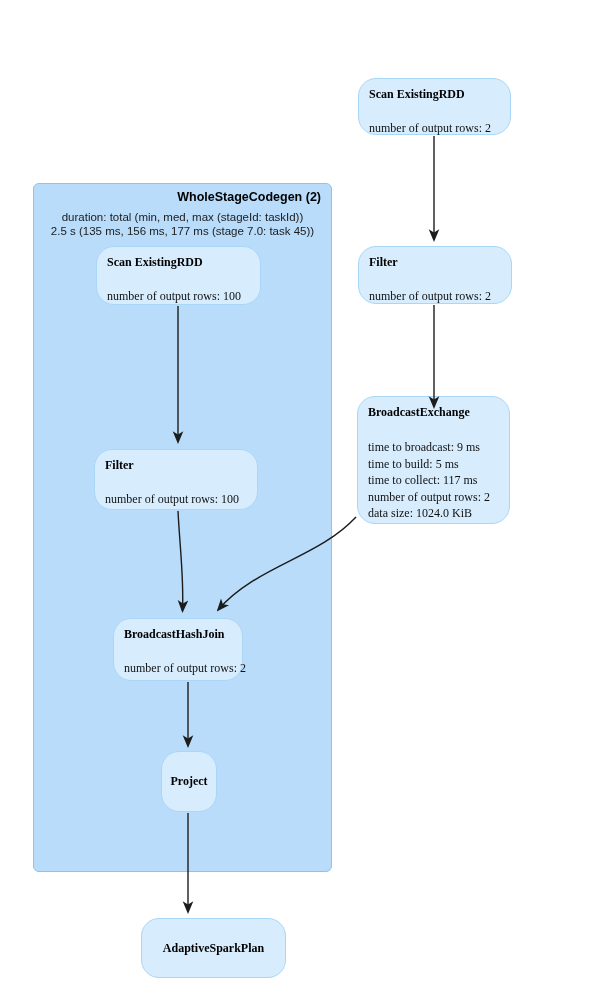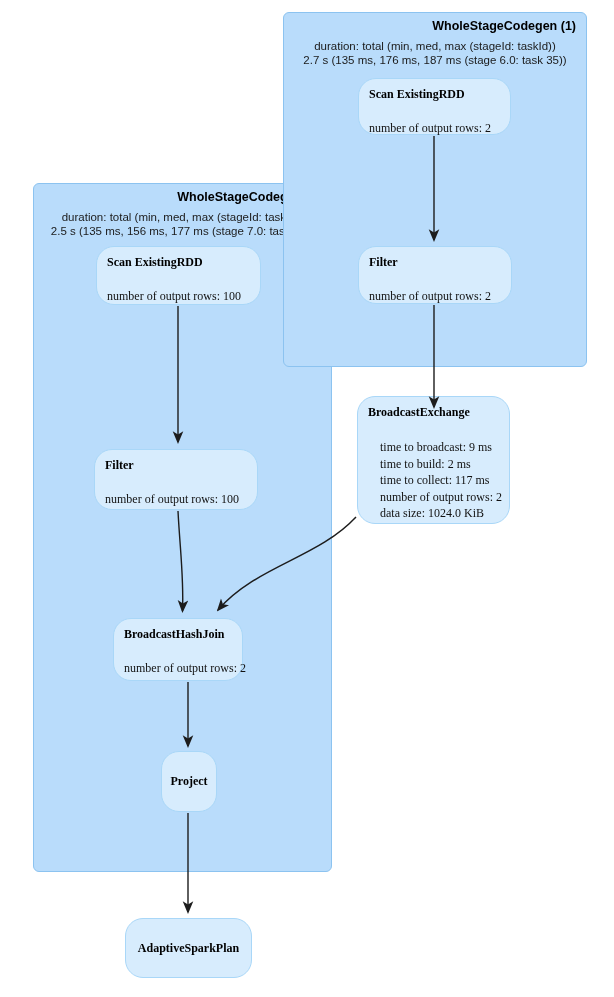--- a/index.html
+++ b/index.html
@@ -32,59 +32,55 @@
     position:absolute;box-sizing:border-box;
     background:var(--node-fill);
     border:1px solid var(--node-border);
     border-radius:18px;
     padding:8px 10px;font-size:12px;line-height:15px;
     white-space:nowrap;
     font-family:Liberation Serif, serif;
   }
   .node .title{font-weight:bold;font-size:12px;color:#000;}
   .node .metric{margin-top:19px;line-height:15px;}
-  .node .metric-list{margin-top:19px;margin-left:12px;}
+  .node .metric-list{margin-top:19px;}
   .node .metric-list div{line-height:16.5px;}
   .node.label-only{display:flex;align-items:center;justify-content:center;padding:16px;}
   #edge-layer{
     position:absolute;left:0;top:0;width:614px;height:997px;
     pointer-events:none;
   }
   #edge-layer path.edge{fill:none;stroke:var(--edge-color);stroke-width:1.4px;}
 </style>
 </head>
 <body>
 
 <div id="stage">
 
   <div class="cluster" style="left:33px;top:183px;width:299px;height:689px;">
     <div class="cluster-title">WholeStageCodegen (2)</div>
     <div class="cluster-duration"><span>duration: total (min, med, max (stageId: taskId))</span><br><span>2.5 s (135 ms, 156 ms, 177 ms (stage 7.0: task 45))</span></div>
   </div>
 
-  <div class="cluster" style="left:283px;top:12px;width:304px;height:355px;">
-    <div class="cluster-title">WholeStageCodegen (1)</div>
-    <div class="cluster-duration"><span>duration: total (min, med, max (stageId: taskId))</span><br><span>2.7 s (135 ms, 176 ms, 187 ms (stage 6.0: task 35))</span></div>
-  </div>
 
   <div class="node" style="left:358px;top:78px;width:153px;height:57px;">
     <div class="title">Scan ExistingRDD</div>
     <div class="metric">number of output rows: 2</div>
   </div>
 
   <div class="node" style="left:358px;top:246px;width:154px;height:58px;">
     <div class="title">Filter</div>
     <div class="metric">number of output rows: 2</div>
   </div>
 
   <div class="node" style="left:357px;top:396px;width:153px;height:128px;">
     <div class="title">BroadcastExchange</div>
     <div class="metric-list">
       <div>time to broadcast: 9 ms</div>
-      <div>time to build: 2 ms</div>
+      <div>time to build: 5 ms</div>
       <div>time to collect: 117 ms</div>
       <div>number of output rows: 2</div>
       <div>data size: 1024.0 KiB</div>
     </div>
   </div>
 
   <div class="node" style="left:96px;top:246px;width:165px;height:59px;">
     <div class="title">Scan ExistingRDD</div>
     <div class="metric">number of output rows: 100</div>
   </div>
@@ -96,21 +92,21 @@
 
   <div class="node" style="left:113px;top:618px;width:130px;height:63px;">
     <div class="title">BroadcastHashJoin</div>
     <div class="metric">number of output rows: 2</div>
   </div>
 
   <div class="node label-only" style="left:161px;top:751px;width:56px;height:61px;">
     <div class="title">Project</div>
   </div>
 
-  <div class="node label-only" style="left:125px;top:918px;width:127px;height:60px;align-items:center;">
+  <div class="node label-only" style="left:141px;top:918px;width:145px;height:60px;align-items:center;">
     <div class="title">AdaptiveSparkPlan</div>
   </div>
 
   <svg id="edge-layer" viewBox="0 0 614 997" xmlns="http://www.w3.org/2000/svg">
     <defs>
       <marker id="arrow" viewBox="0 0 10 10" refX="8.5" refY="5" markerWidth="9" markerHeight="9" orient="auto-start-reverse">
         <path d="M0,0.8 L10,5 L0,9.2 L2.5,5 z" fill="#1c1c1c"></path>
       </marker>
     </defs>
     <path class="edge" d="M434,136 L434,240" marker-end="url(#arrow)"></path>

